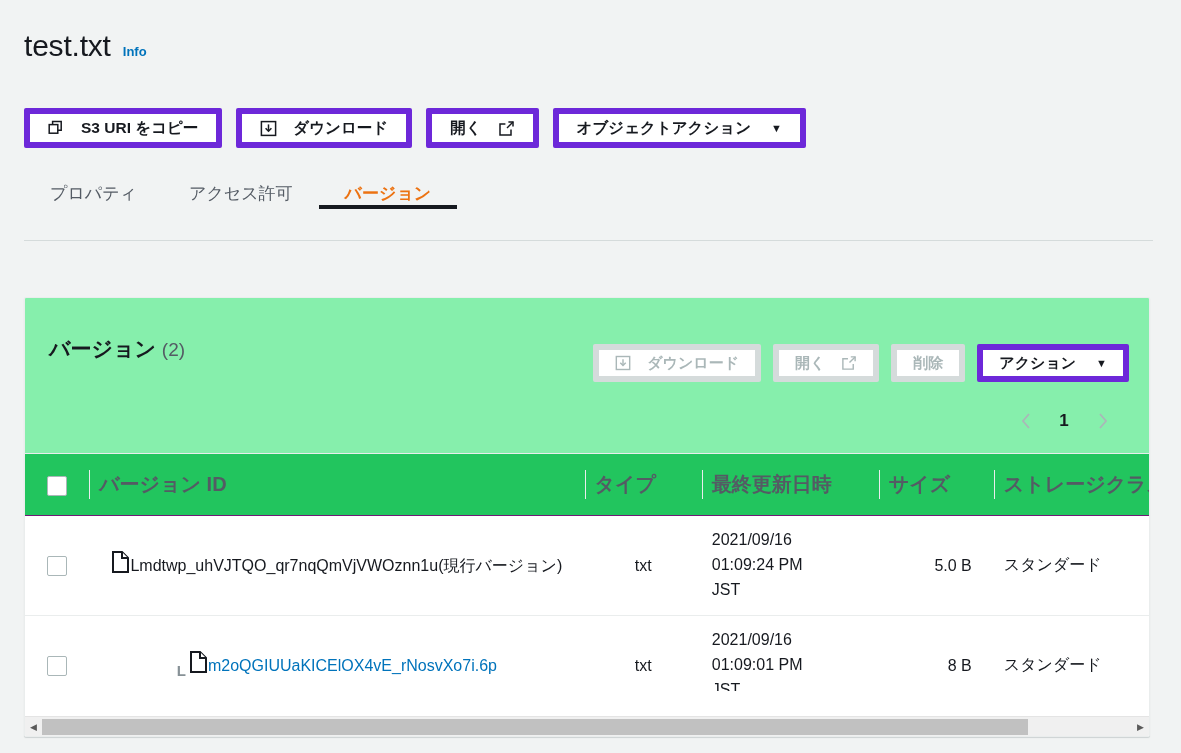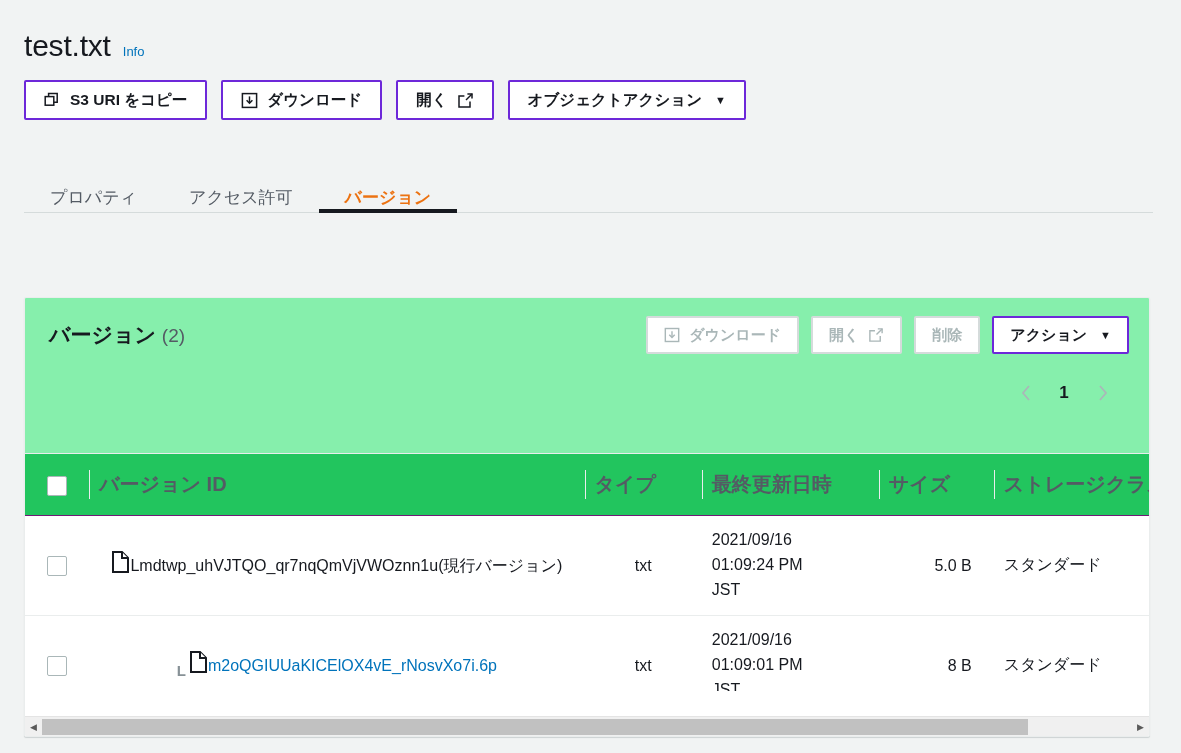--- a/index.html
+++ b/index.html
@@ -33,51 +33,52 @@
   }
   .page-title {
     font-size: 30px;
     font-weight: 400;
     letter-spacing: -0.2px;
     color: #16191f;
     line-height: 40px;
   }
   .info-link {
     font-size: 13px;
-    font-weight: normal;
+    font-weight: bold;
     color: #0073bb;
     text-decoration: none;
     cursor: pointer;
     margin-top: 30px;
   }
 
   
   .top-actions {
     display: flex;
     gap: 14px;
     padding: 14px 0 0 24px;
     align-items: center;
   }
   .btn {
     box-sizing: border-box;
     height: 40px;
     background: #ffffff;
-    border: 2px solid #6d28d9;
+    border: 6px solid #6d28d9;
     border-radius: 2px;
     color: #16191f;
     font-size: 15.5px;
     font-weight: bold;
     display: inline-flex;
     align-items: center;
     justify-content: center;
-    gap: 9px;
+    gap: 16px;
     padding: 0 18px;
     cursor: pointer;
     white-space: nowrap;
     font-family: "Liberation Sans", "DejaVu Sans", sans-serif;
+    margin-top: 28px;
   }
   .btn .caret {
     font-size: 11px;
     line-height: 1;
     margin-left: 4px;
   }
   .btn.small {
     height: 38px;
     font-size: 15px;
     padding: 0 16px;
@@ -93,21 +94,21 @@
 
   
   .tabs-wrap {
     margin-top: 34px;
     padding-left: 24px;
     padding-right: 28px;
     position: relative;
   }
   .tabs {
     display: flex;
-    align-items: flex-end;
+    align-items: flex-start;
     border-bottom: 1px solid #d5dbdb;
     height: 58px;
   }
   .tab {
     display: flex;
     align-items: center;
     padding: 0 26px;
     font-size: 17px;
     color: #545b64;
     cursor: pointer;

